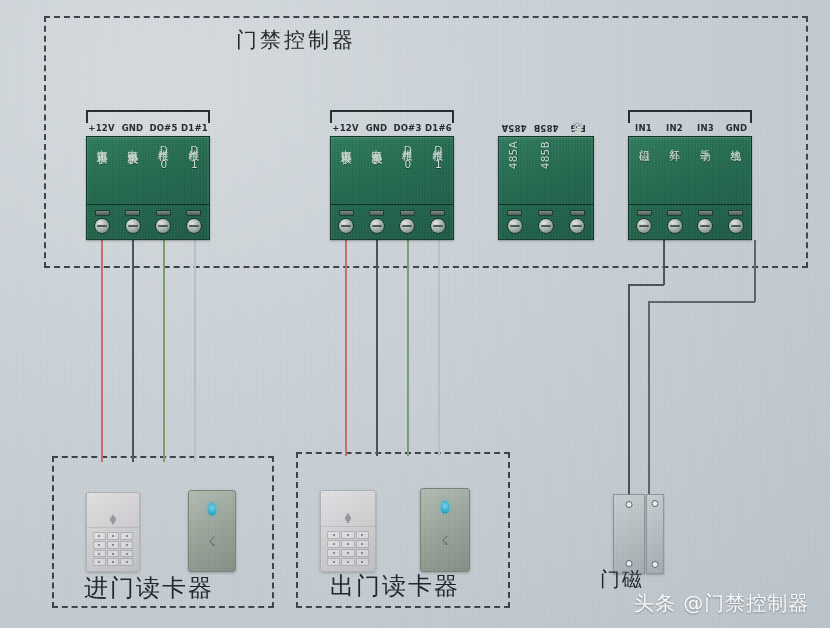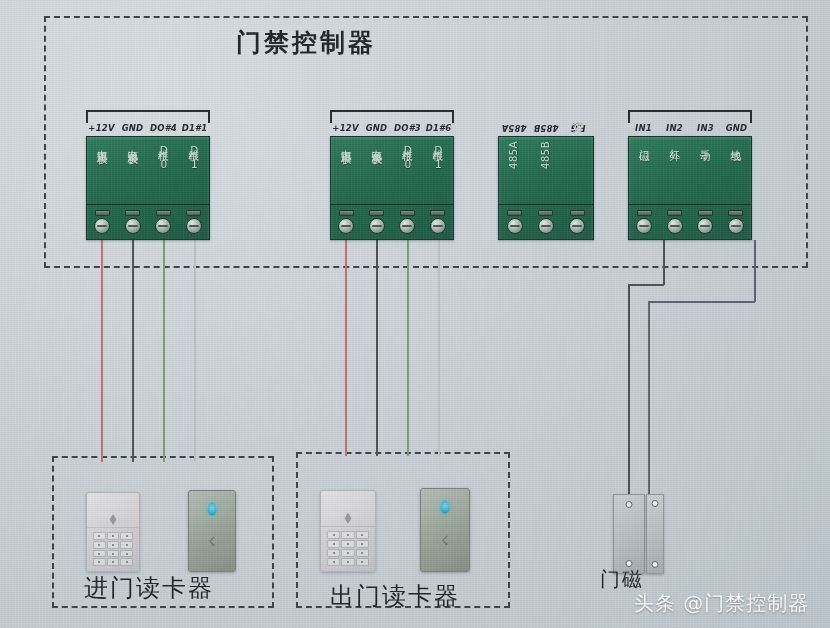--- a/index.html
+++ b/index.html
@@ -19,32 +19,32 @@
     opacity:.85;}
   .abs{position:absolute;}
 
   
   .dashbox{position:absolute;border:2px dashed #3b4247;}
   #ctrl-box{left:44px;top:16px;width:760px;height:248px;}
   #entry-box{left:52px;top:456px;width:218px;height:148px;}
   #exit-box{left:296px;top:452px;width:210px;height:152px;}
 
   
-  #title{left:236px;top:26px;font-size:25px;color:#20262a;letter-spacing:3px;
-    font-family:"DejaVu Sans","Liberation Sans",sans-serif;font-weight:700;}
+  #title{left:236px;top:26px;font-size:21px;color:#20262a;letter-spacing:3px;
+    font-family:"DejaVu Sans","Liberation Sans",sans-serif;font-weight:400;}
 
   
   .tb{position:absolute;}
   .tb-bracket{position:absolute;left:0;top:0;right:0;height:11px;
     border:2px solid #252b2f;border-bottom:none;}
   .tb-hdr{position:absolute;left:0;right:0;top:10px;height:16px;
     display:flex;align-items:center;}
   .tb-hdr span{flex:1;text-align:center;font-size:8.5px;font-weight:bold;
     color:#242a2e;letter-spacing:.2px;
-    font-family:"DejaVu Sans","Liberation Sans",sans-serif;font-style:italic;}
+    font-family:"DejaVu Sans","Liberation Sans",sans-serif;}
   .tb-body{position:absolute;left:0;right:0;top:26px;bottom:0;
     background:linear-gradient(160deg,#2e7a5c 0%,#22684e 42%,#1d5a45 100%);
     border:1px solid #11352a;
     box-shadow:inset 0 1px 3px rgba(255,255,255,.18), 0 1px 2px rgba(0,0,0,.3);}
   .tb-labels{position:absolute;left:0;right:0;top:4px;bottom:34px;display:flex;}
   .tb-labels > div{flex:1;display:flex;align-items:flex-start;justify-content:center;}
   .vlab{writing-mode:vertical-rl;text-orientation:upright;
     font-size:10.5px;color:#d8e4de;letter-spacing:1.5px;line-height:1.05;
     font-family:"DejaVu Sans","Liberation Sans",sans-serif;
     text-shadow:0 1px 0 rgba(0,0,0,.45);opacity:.93;}
@@ -102,21 +102,21 @@
   
   .dm{position:absolute;background:linear-gradient(150deg,#c9cfd2,#b4bcc0 60%,#a3acb1);
     border:1px solid #8d969b;box-shadow:0 1px 2px rgba(0,0,0,.22);}
   .dm-hole{position:absolute;left:50%;transform:translateX(-50%);
     width:5px;height:5px;border-radius:50%;background:#eef1f2;border:1px solid #5d666b;}
 
   
   .cap{position:absolute;font-size:24px;color:#1d2327;letter-spacing:2px;
     font-family:"DejaVu Sans","Liberation Sans",sans-serif;}
   #cap-entry{left:84px;top:572px;}
-  #cap-exit{left:330px;top:570px;margin-top:10px;}
+  #cap-exit{left:330px;top:570px;}
   #cap-dm{left:600px;top:566px;font-size:20px;}
 
   
   #wm{position:absolute;left:634px;top:590px;font-size:20px;color:#ffffff;
     letter-spacing:1px;font-family:"DejaVu Sans","Liberation Sans",sans-serif;
     text-shadow:0 1px 2px rgba(0,0,0,.35);opacity:.97;white-space:nowrap;}
 </style>
 </head>
 <body>
 
@@ -144,21 +144,21 @@
 
   <div class="wire wv abs" style="left:754px;top:240px;height:62px;background:#5b6370;"></div>
   <div class="wire wh abs" style="left:648px;top:301px;width:107px;background:#5b6370;"></div>
   <div class="wire wv abs" style="left:648px;top:301px;height:200px;background:#5b6370;"></div>
 
   <div class="tb" id="tb1">
     <div class="tb-bracket"></div>
     <div class="tb-hdr">
       <span>+12V</span>
       <span>GND</span>
-      <span>DO#4</span>
+      <span>DO#5</span>
       <span>D1#1</span>
     </div>
     <div class="tb-body">
       <div class="tb-labels">
         <div>
             <span class="vlab">电源正极</span>
           </div>
         <div>
             <span class="vlab">电源负极</span>
           </div>

